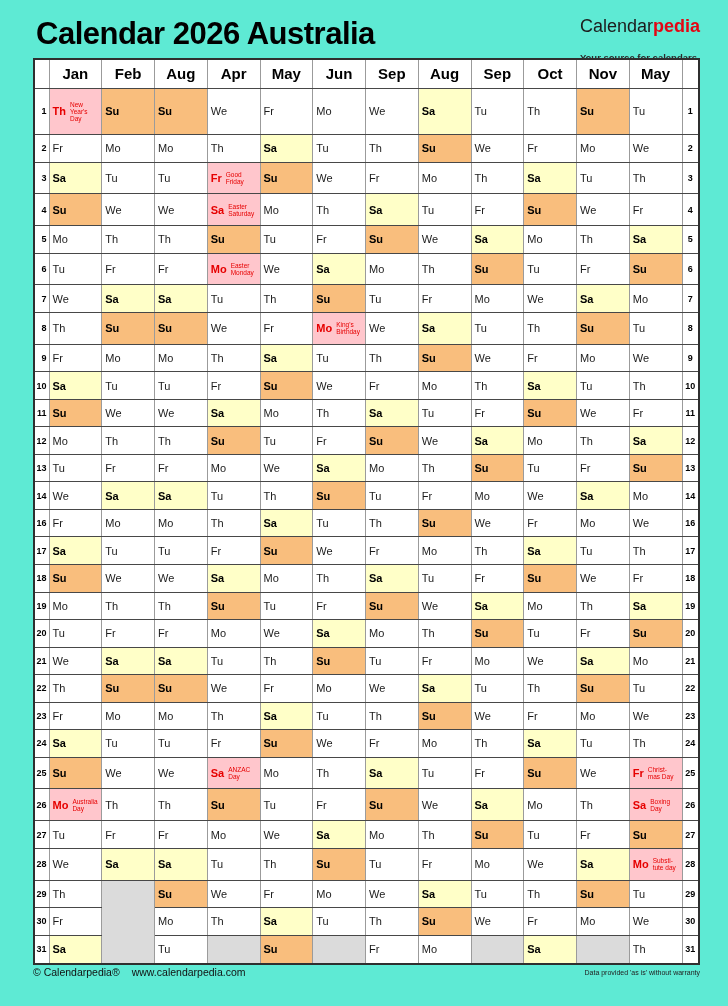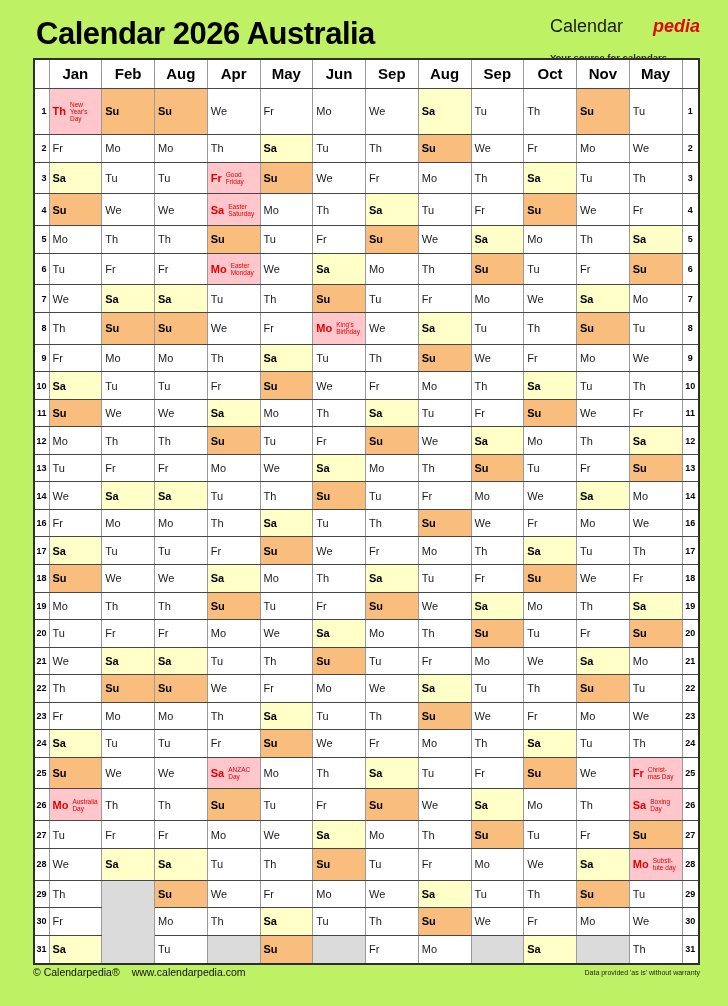--- a/index.html
+++ b/index.html
@@ -6,29 +6,29 @@
     --sat:#FFFFC8; --sun:#F9BE7D; --hol:#FFC6CC; --empty:#DBDBDB;
     --red:#E60000; --logored:#E30613;
     --hline:#474747; --vline:#9B9B9B; --outer:#2F2F2F;
   }
   *{margin:0;padding:0;box-sizing:border-box;}
   html,body{background:#fff;}
   body{
     width:728px;height:1006px;position:relative;overflow:hidden;
     font-family:"Liberation Sans","DejaVu Sans",sans-serif;color:#000;
   }
-  .page{position:absolute;inset:0;background:#bef264;}
+  .page{position:absolute;inset:0;background:#5eead4;}
   
   .title{
     position:absolute;left:36px;top:16px;
     font-size:31px;font-weight:bold;letter-spacing:-0.5px;color:#000;white-space:nowrap;
   }
   .logo{position:absolute;top:17px;right:28px;text-align:left;line-height:1.05;}
   .logo-line{font-size:18px;color:#1c1c1c;white-space:nowrap;}
-  .logo-red{color:var(--logored);font-weight:bold;font-style:italic;margin-left:30px;}
+  .logo-red{color:var(--logored);font-weight:bold;}
   .tagline{font-size:9.5px;color:#2b2b2b;margin-top:17px;white-space:nowrap;font-weight:bold;}
   
   table.cal{
     position:absolute;left:33px;top:58px;width:667px;height:907px;
     border-collapse:collapse;table-layout:fixed;background:#fff;
     border:2px solid var(--outer);
   }
   .cal th,.cal td{
     border-style:solid;border-width:1px;
     border-color:var(--hline) var(--vline);

